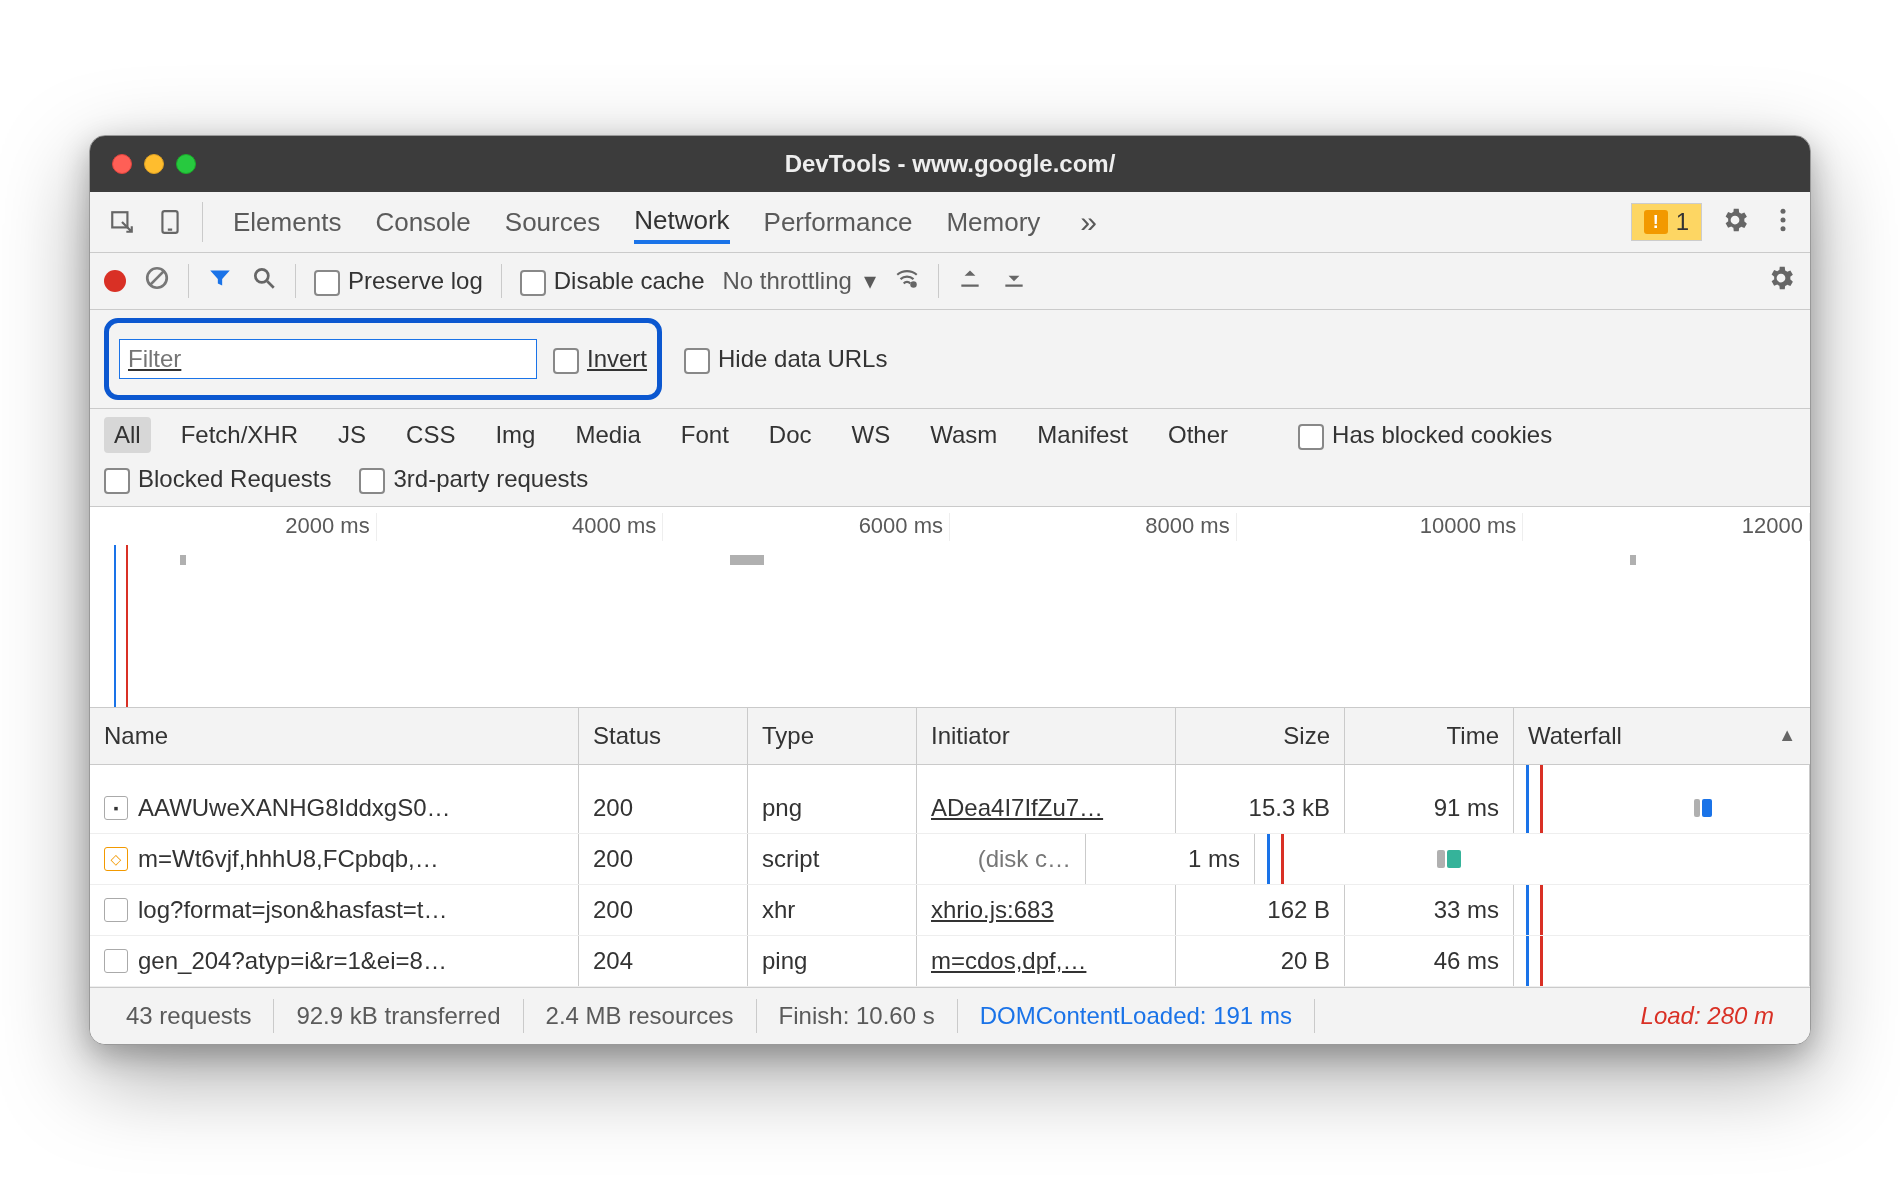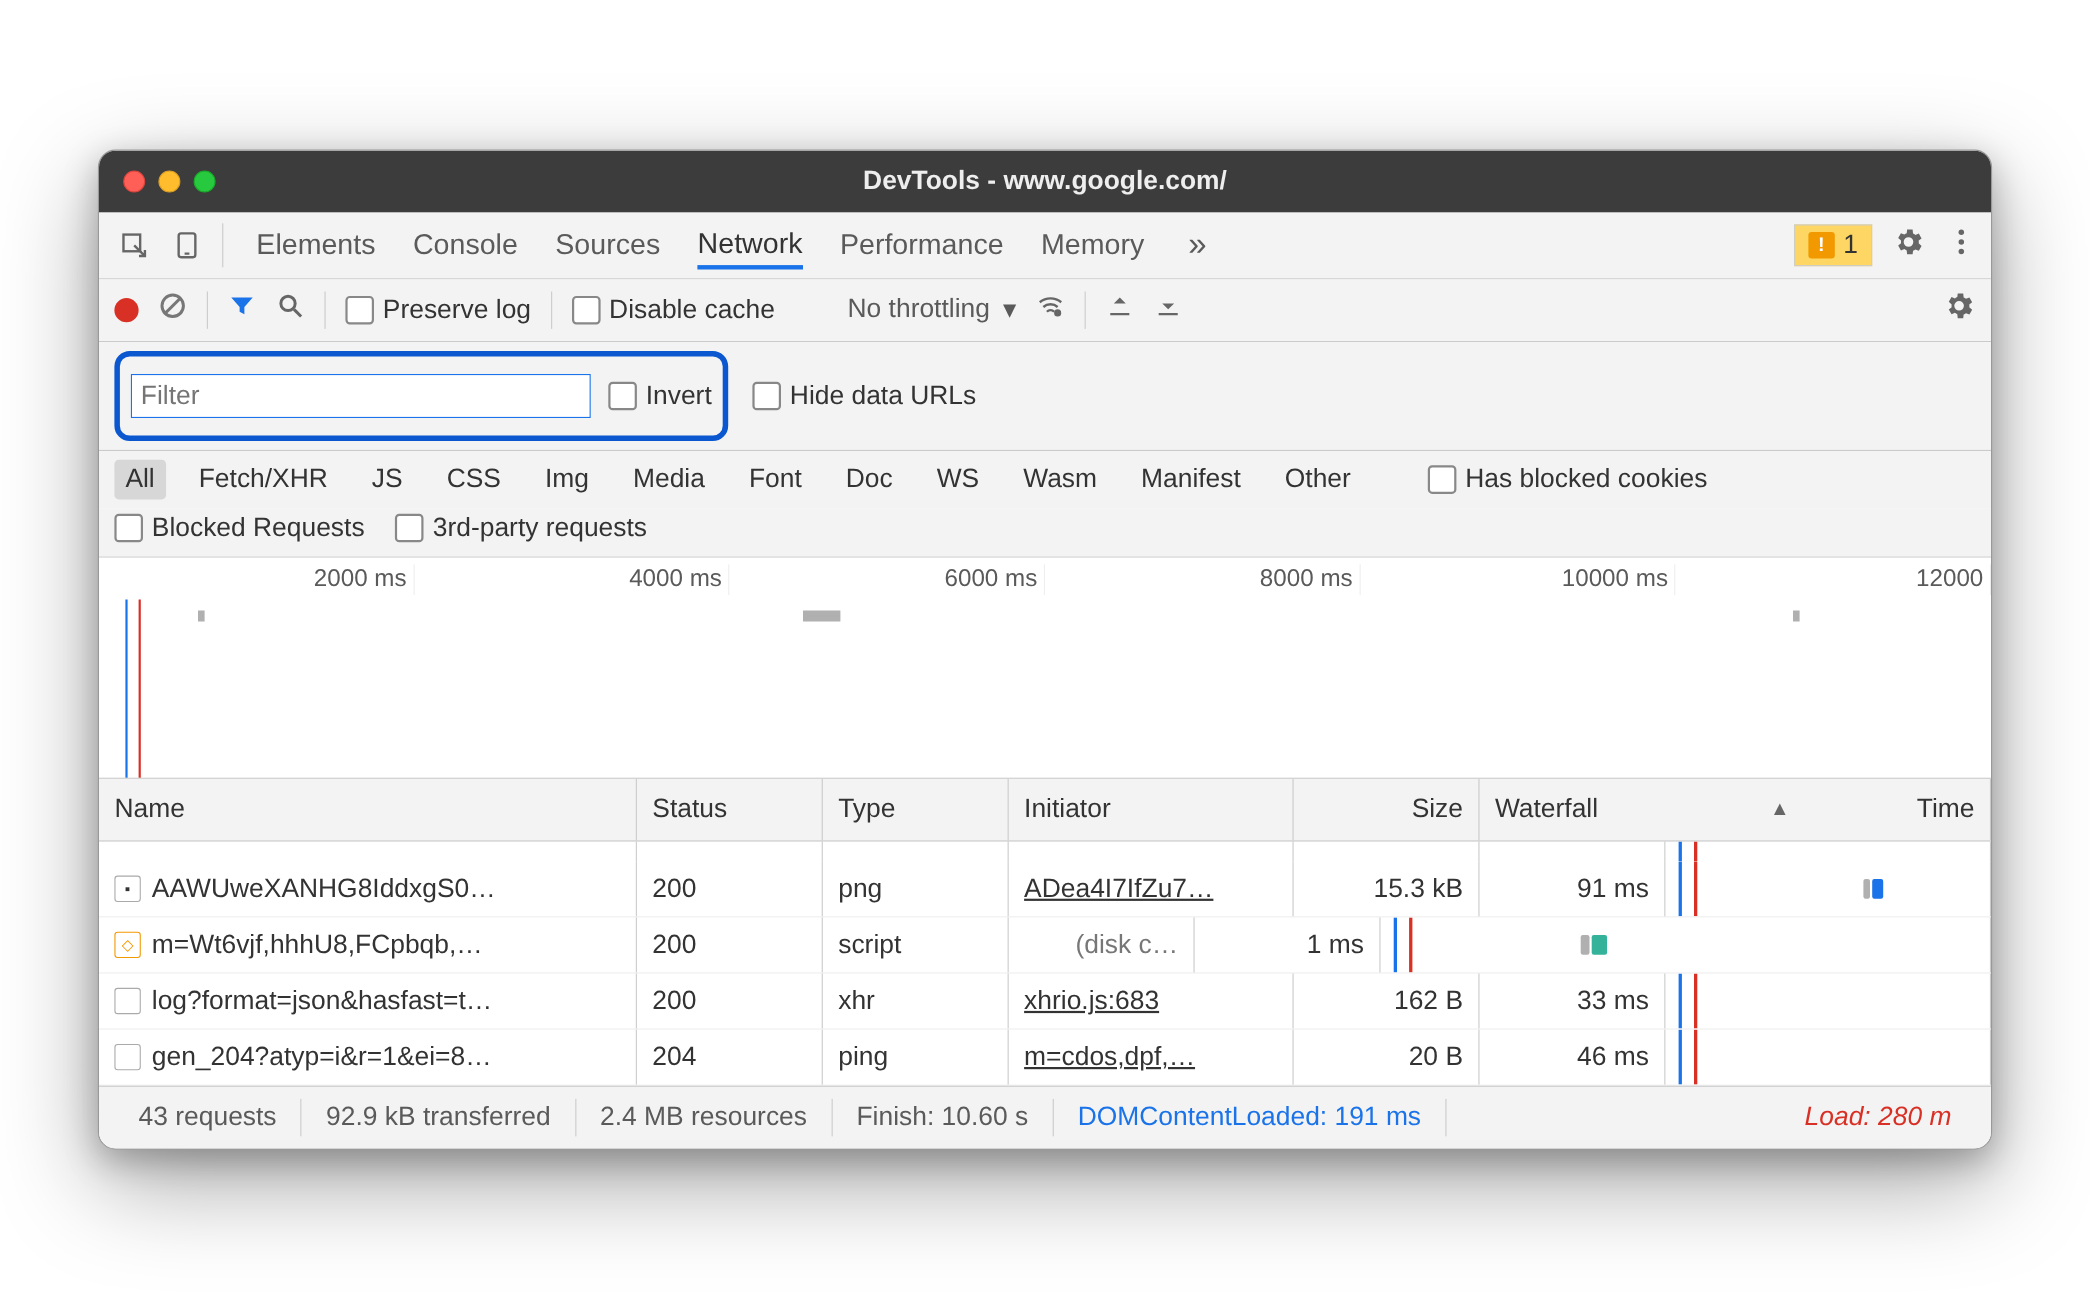--- a/index.html
+++ b/index.html
@@ -89,36 +89,37 @@
     padding:0 14px; gap:18px;
     font-size:24px; color:var(--text);
   }
   .rec-dot { width:22px; height:22px; border-radius:50%; background:#d93025; }
   .toolbar .sep { width:1px; height:34px; background:var(--border); }
   .cb {
     width:22px; height:22px; border:2px solid #888; border-radius:4px; background:#fff;
     display:inline-block; vertical-align:middle; margin-right:8px;
   }
   .throttle {
-    display:flex; align-items:flex-start; gap:12px; color:var(--text-muted);margin-left:48px;
+    display:flex; align-items:flex-end; gap:12px; color:var(--text-muted);
   }
   .toolbar-right { margin-left:auto; }
   
   .filter-row {
     display:flex; align-items:center;
     background:var(--bg-light);
     padding:8px 14px; gap:22px;
     border-bottom:1px solid var(--border);
     font-size:24px; color:var(--text);
   }
   .filter-highlight {
     display:flex; align-items:center; gap:16px;
     border:5px solid var(--highlight-border);
     border-radius:14px;
     padding:16px 10px;
+    text-decoration:underline;
   }
   .filter-input {
     width:400px; height:38px;
     border:1px solid var(--blue);
     background:#fff;
     font-size:24px; color:#888;
     padding:0 8px;
     outline:none;
   }
   
@@ -389,27 +390,27 @@
       </div>
     <div class="col type">
         <span>Type</span>
       </div>
     <div class="col initiator">
         <span>Initiator</span>
       </div>
     <div class="col size">
         <span>Size</span>
       </div>
+    <div class="col time">
+        <span>Time</span>
+      </div>
     <div class="col waterfall">
       <span>Waterfall</span>
         <span class="sort-arrow">▲</span>
     </div>
-    <div class="col time">
-        <span>Time</span>
-      </div>
   </div>
 
   <div class="table-body">
     <div class="row header-pad">
       <div class="col name"></div>
         <div class="col status"></div>
         <div class="col type"></div>
       <div class="col initiator"></div>
         <div class="col size"></div>
         <div class="col time"></div>

